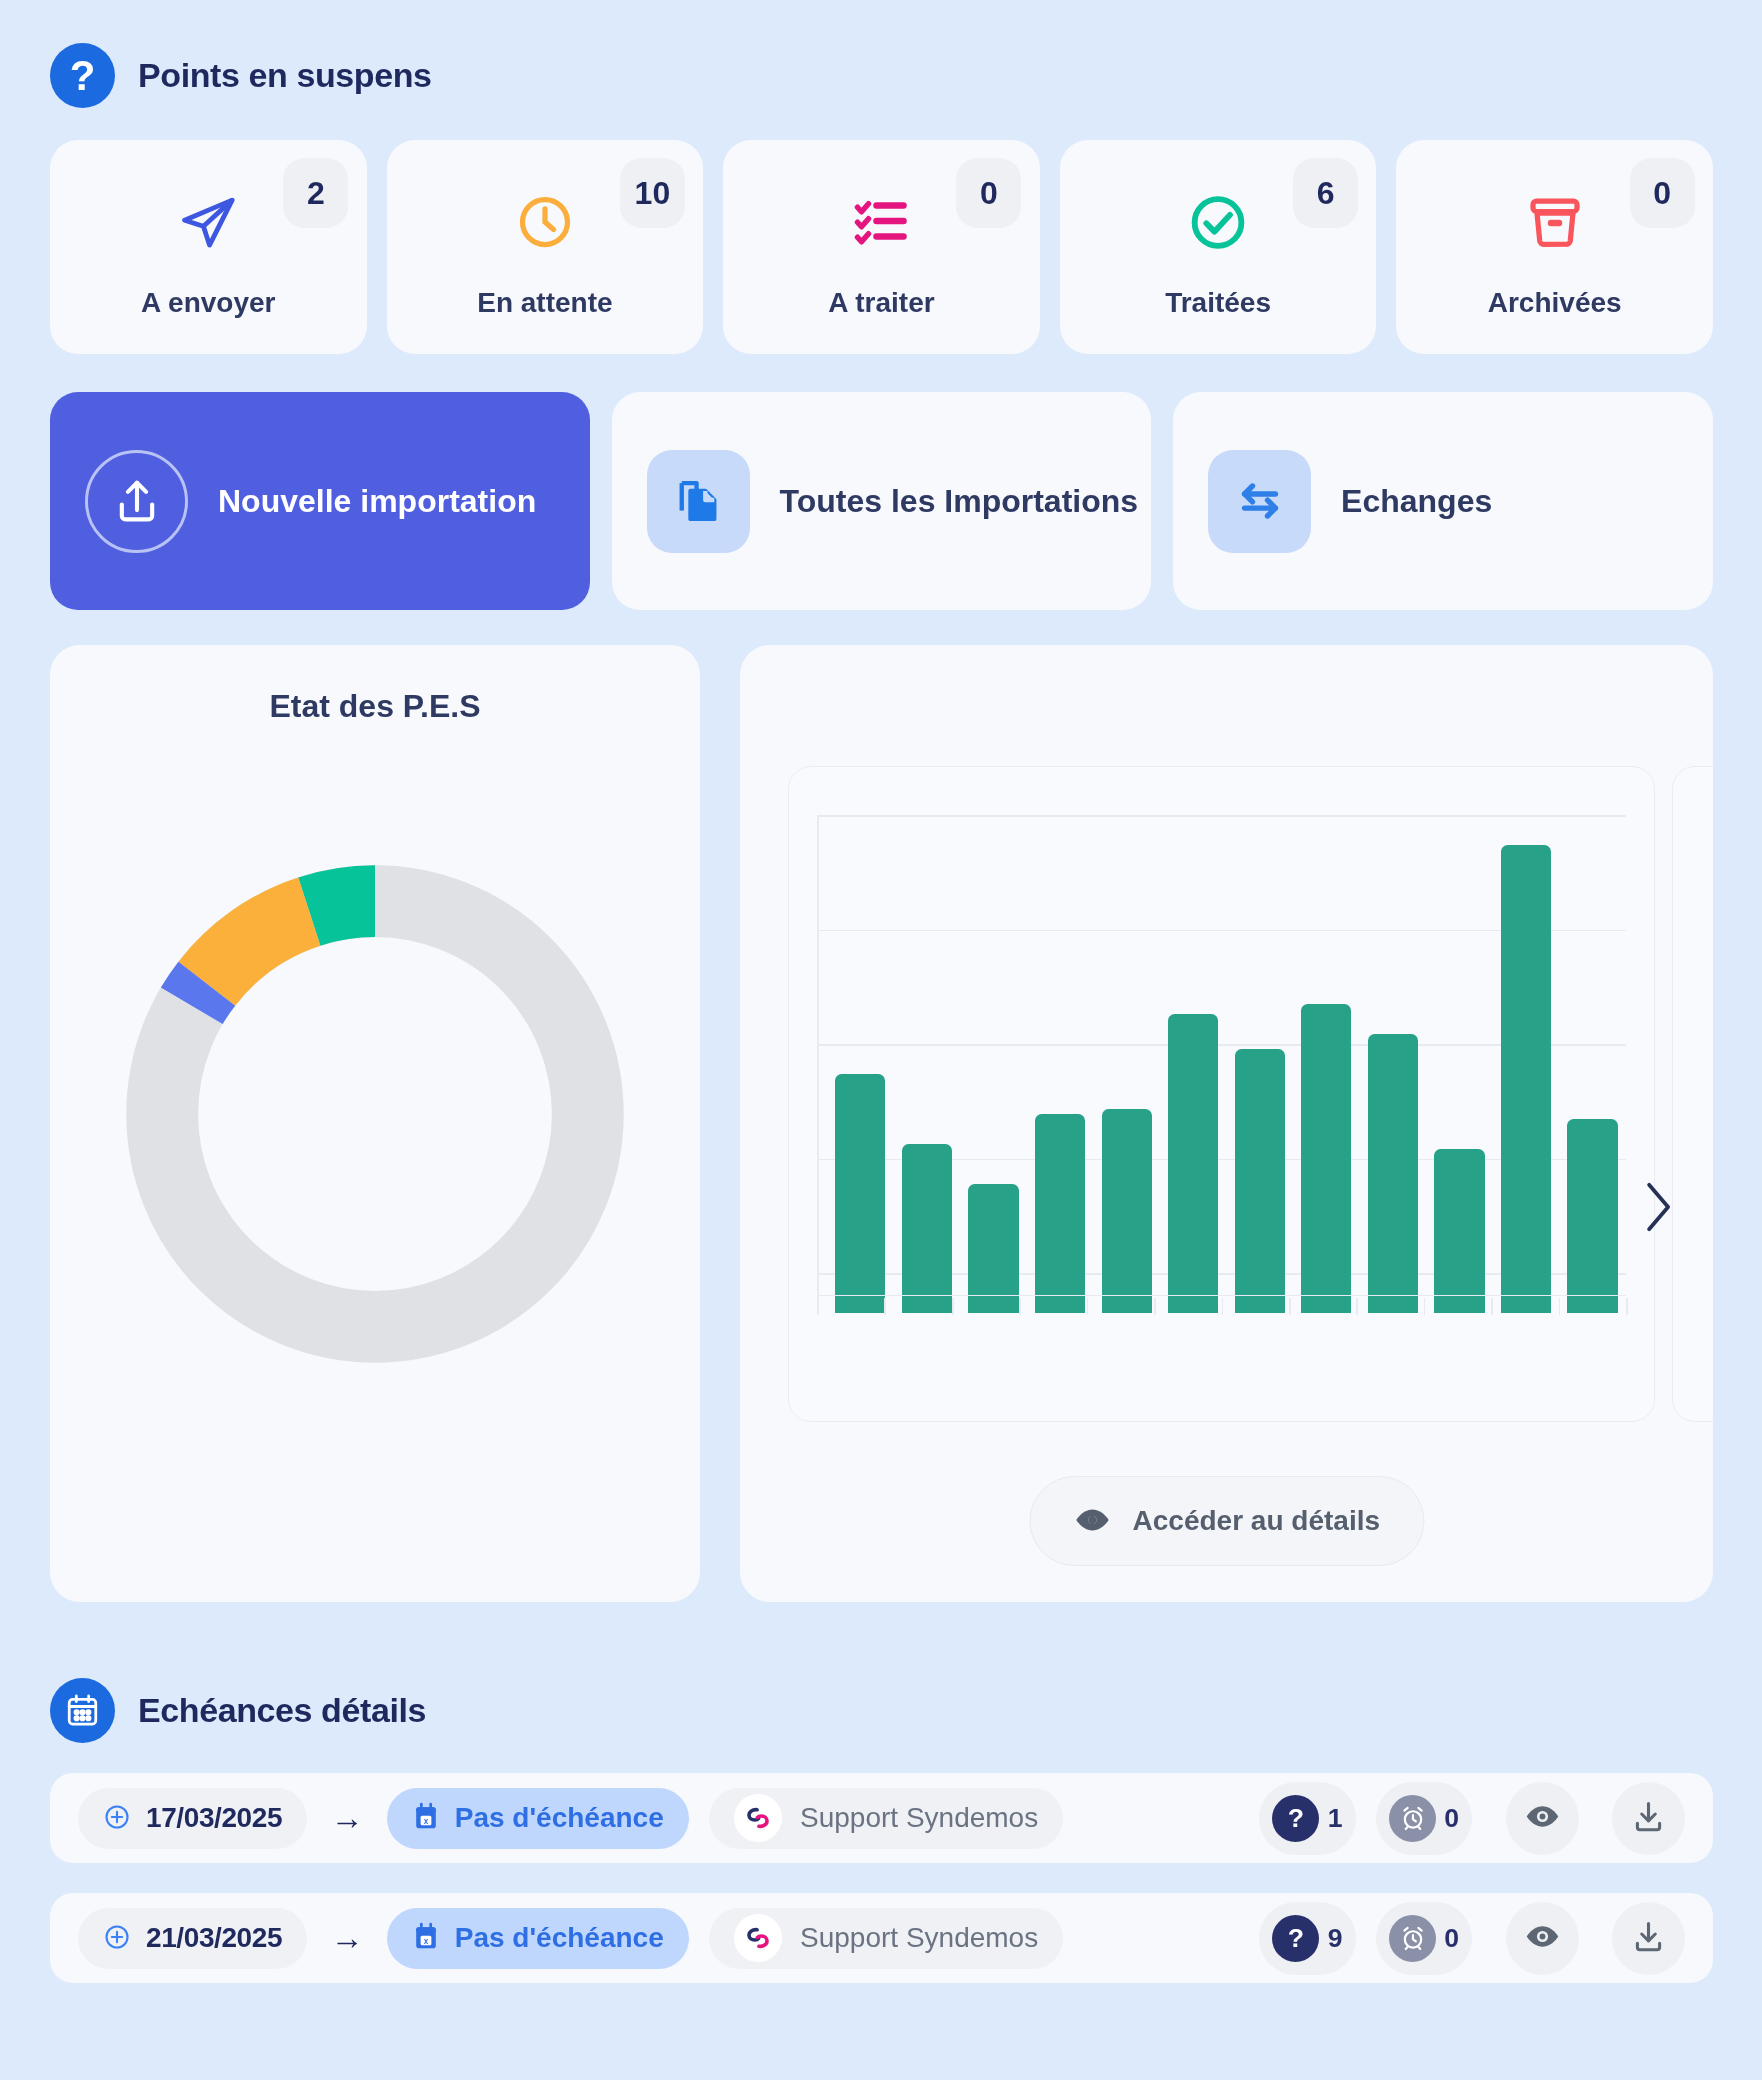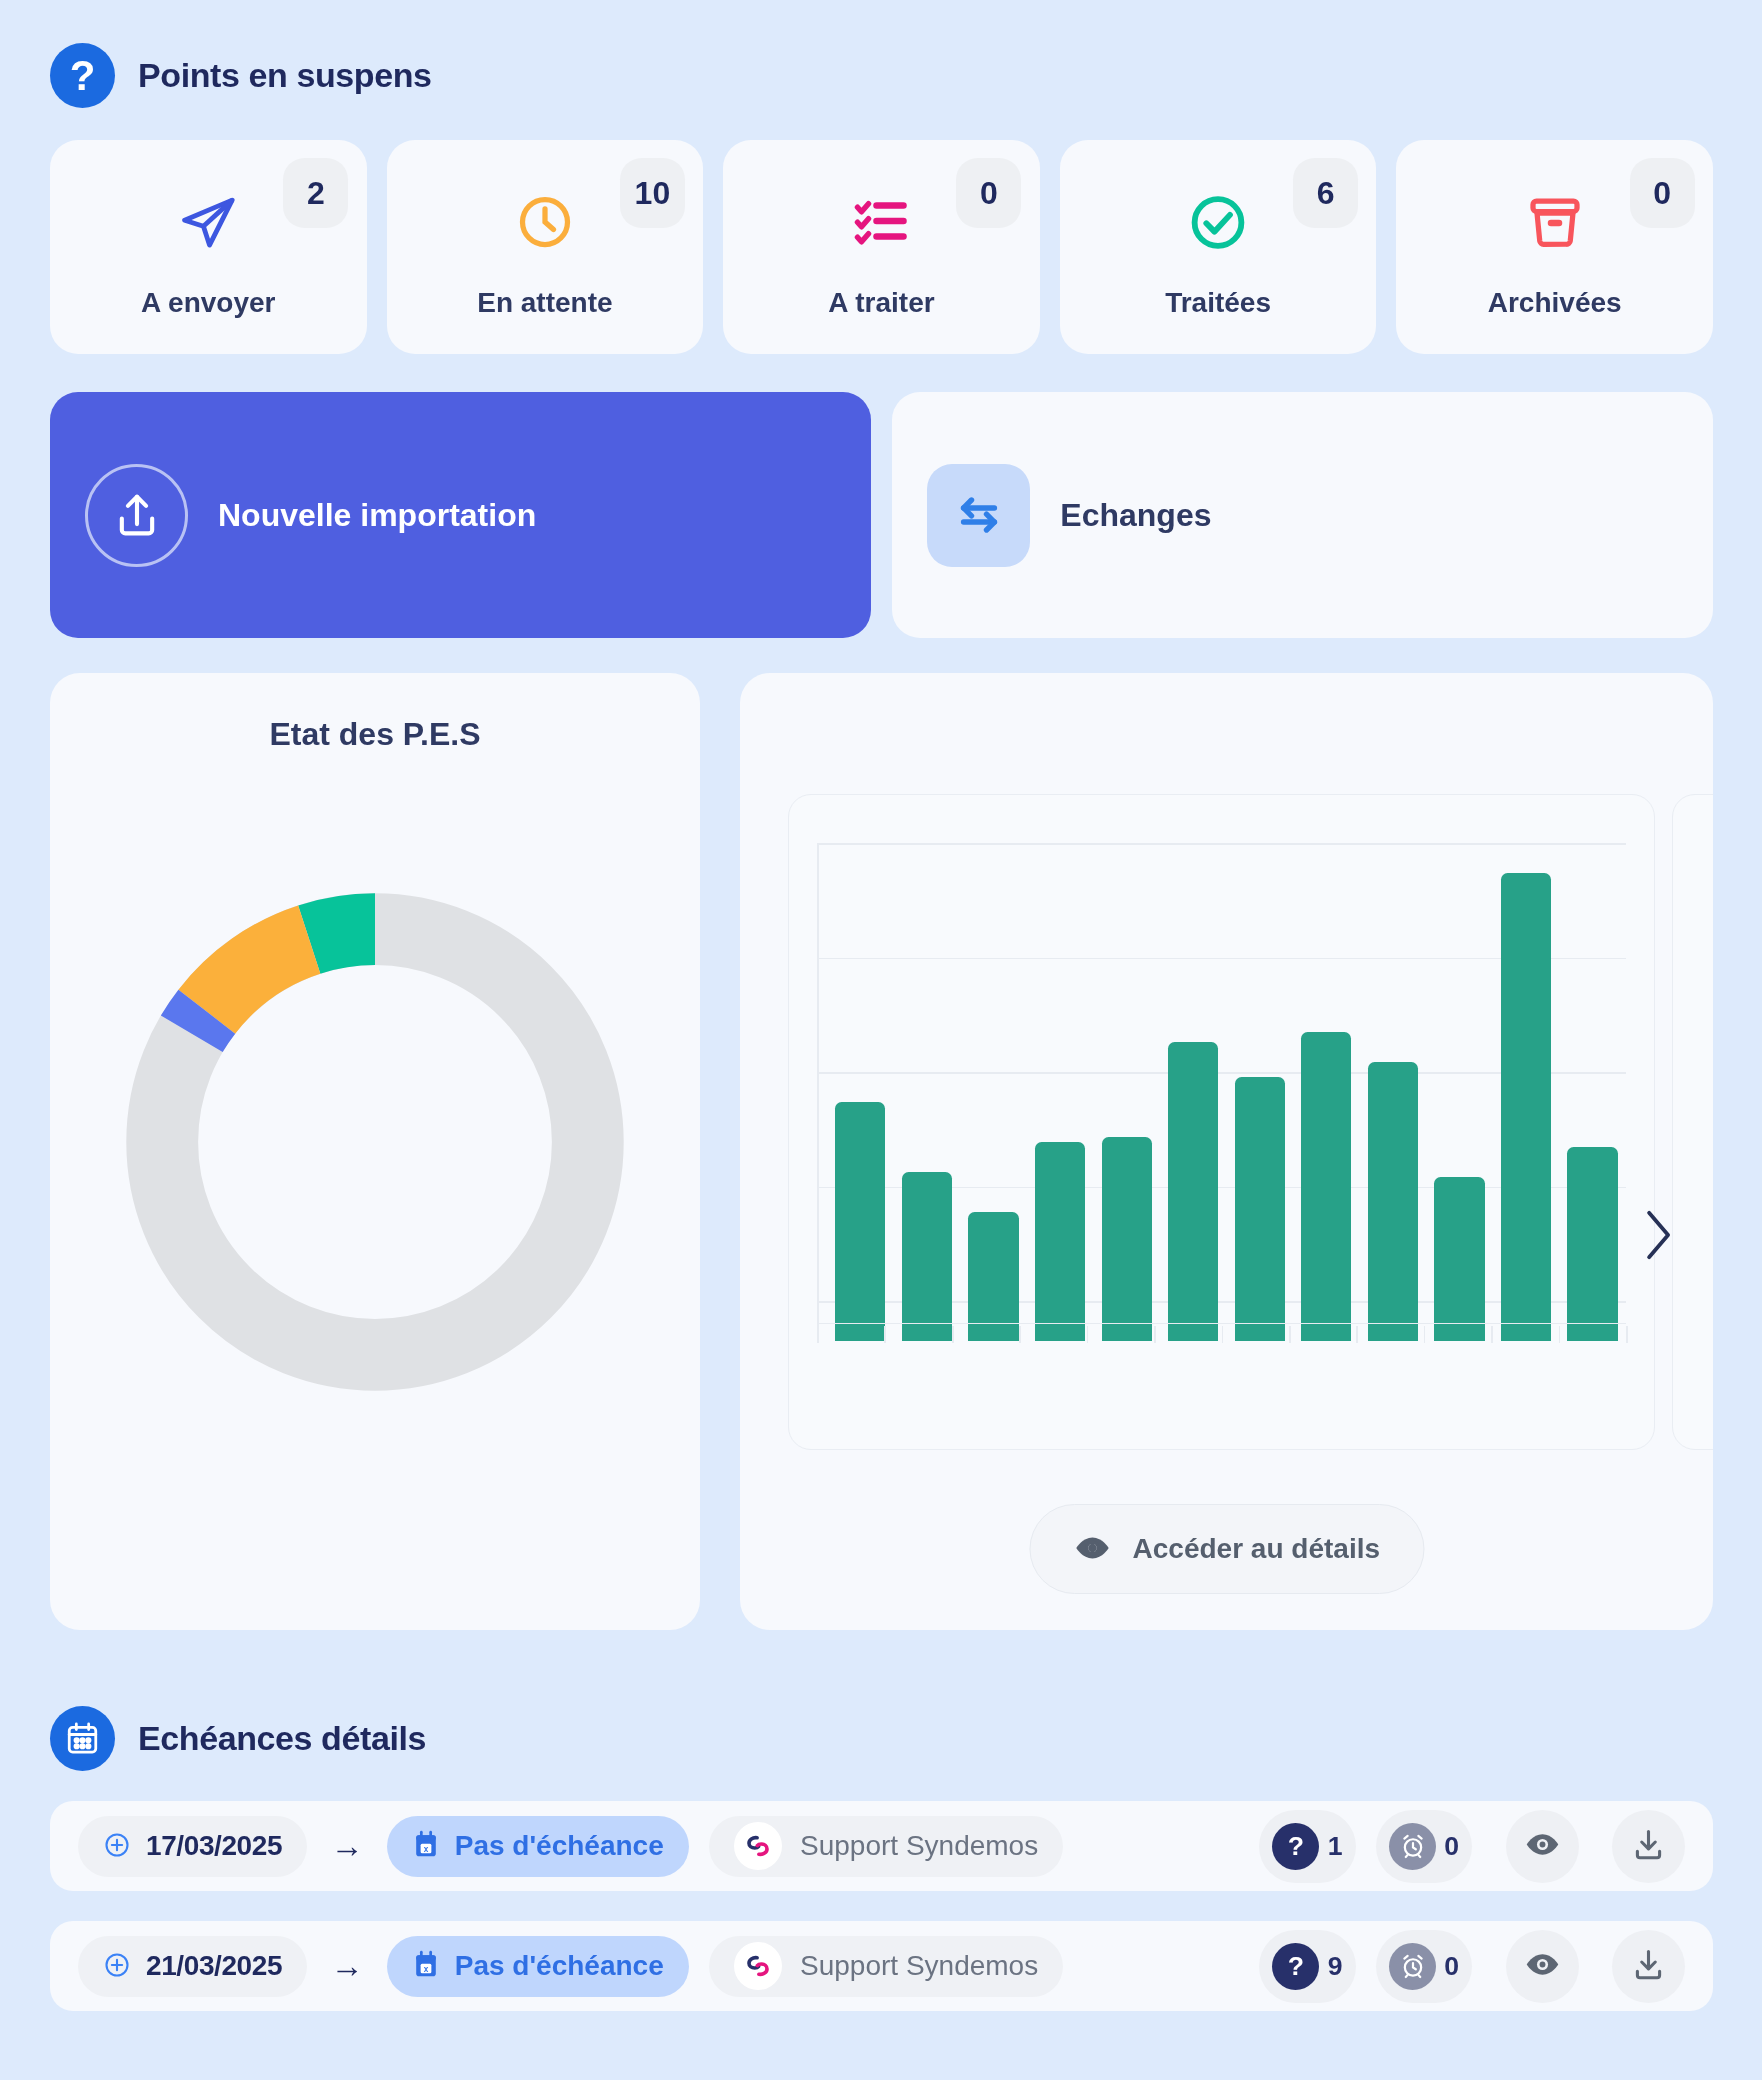--- a/index.html
+++ b/index.html
@@ -33,21 +33,21 @@
     min-width: 65px; height: 70px; padding: 0 13.3px; border-radius: 21.6px;
     background: #eef0f3; color: #1f295e; font-size: 32px; font-weight: 700;
     display: flex; align-items: center; justify-content: center;
   }
   .stat-icon { position: absolute; top: 52px; left: 50%; transform: translateX(-50%); }
   .stat-label { font-size: 28px; font-weight: 700; color: #2f3a63; }
 
   
   .actions-row { display: flex; gap: 21.6px; margin-top: 38px; }
   .action-card {
-    flex: 1 1 0; height: 246px; border-radius: 28px; background: #f7f9fd;
+    flex: 1 1 0; height: 218px; border-radius: 28px; background: #f7f9fd;
     display: flex; align-items: center; padding-left: 35px; gap: 30px;
   }
   .action-card.primary { background: #4f5fe0; }
   .action-ico-circle {
     width: 103px; height: 103px; border-radius: 50%;
     border: 3.3px solid #b9c2f4; display: flex; align-items: center; justify-content: center;
     flex: 0 0 auto;
   }
   .action-ico-square {
     width: 103px; height: 103px; border-radius: 25px; background: #c7dafa;
@@ -208,20 +208,31 @@
       <div class="action-ico-circle">
         <svg width="52" height="52" viewBox="0 0 24 24" fill="none" stroke="#ffffff" stroke-width="1.9" stroke-linecap="round" stroke-linejoin="round">
           <path d="M12 16.2V3.6"></path>
           <path d="M7.8 7.8L12 3.6l4.2 4.2"></path>
           <path d="M5 13.6v5.3a1.6 1.6 0 0 0 1.6 1.6h10.8a1.6 1.6 0 0 0 1.6-1.6v-5.3"></path>
         </svg>
       </div>
       <div class="action-label">Nouvelle importation</div>
     </div>
 
+    <div class="action-card">
+      <div class="action-ico-square">
+        <svg width="50" height="50" viewBox="0 0 24 24" fill="none" stroke="#1f7ae8" stroke-width="2.1" stroke-linejoin="round">
+          <path d="M4.2 3.4h7.1v3.2"></path>
+          <path d="M4.2 3.4v13.2"></path>
+          <path d="M8.4 7.2h7.1l4.3 4.3v9.1H8.4z" fill="#1f7ae8"></path>
+          <path d="M15.5 7.2v4.3h4.3" fill="#c7dafa" stroke="#c7dafa"></path>
+        </svg>
+      </div>
+      <div class="action-label">Toutes les Importations</div>
+    </div>
 
     <div class="action-card">
       <div class="action-ico-square">
         <svg width="50" height="50" viewBox="0 0 24 24" fill="none" stroke="#2f7fe8" stroke-width="2.6" stroke-linecap="round" stroke-linejoin="round">
           <path d="M19.4 8.6H4.6"></path>
           <path d="M8.4 4.8L4.6 8.6l3.8 3.8"></path>
           <path d="M4.6 15.4h14.8"></path>
           <path d="M15.6 11.6l3.8 3.8-3.8 3.8"></path>
         </svg>
       </div>

